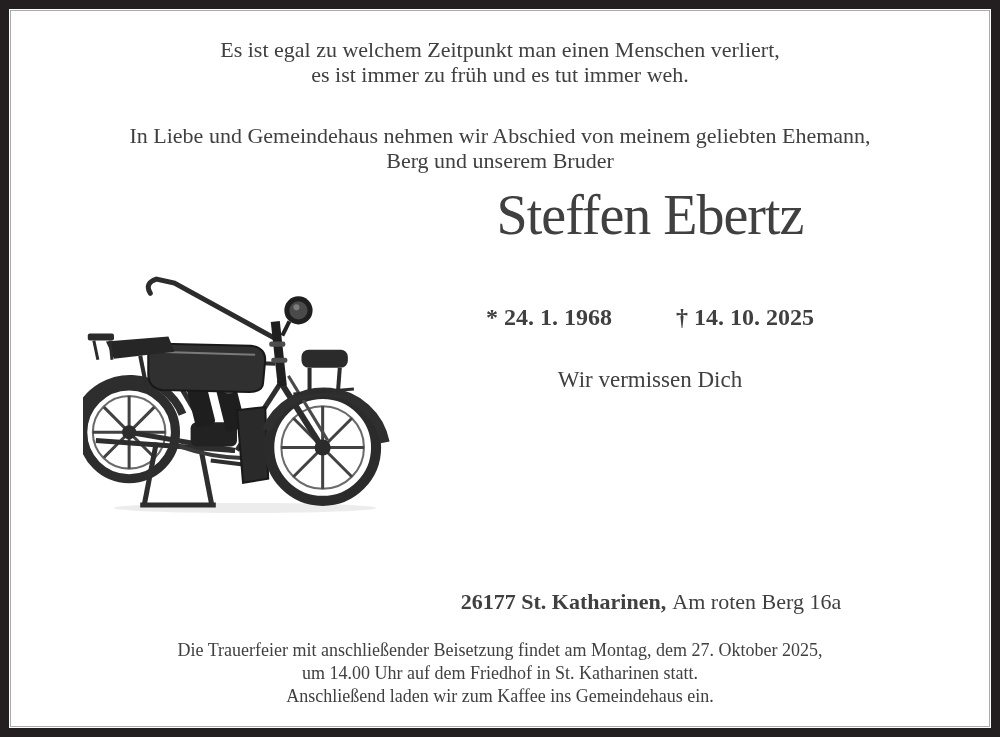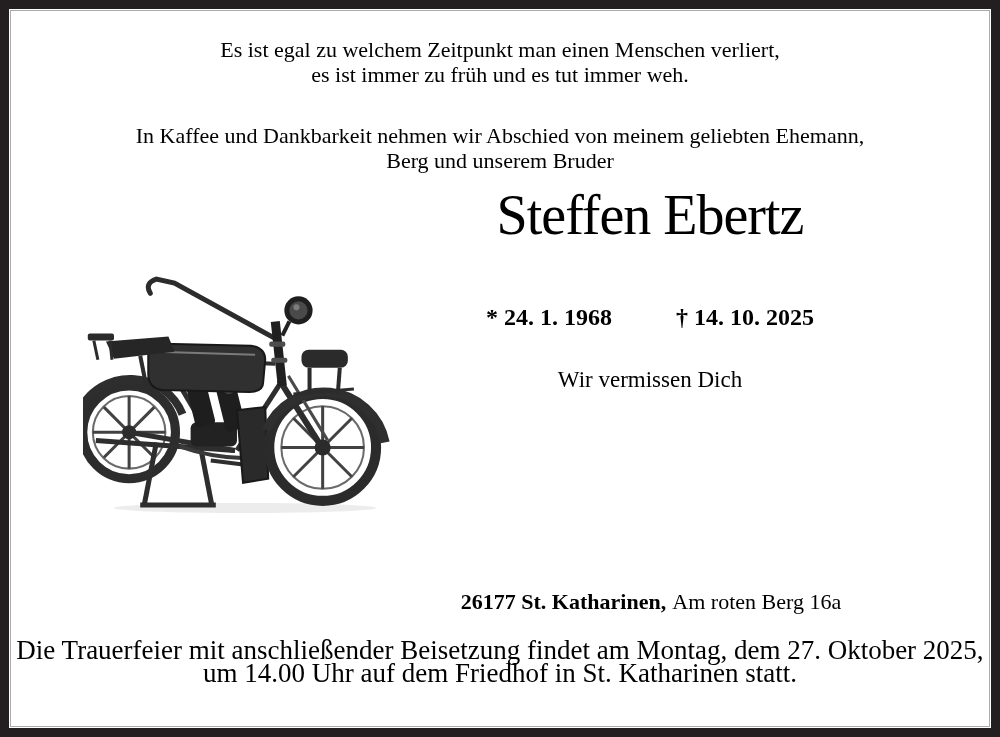--- a/index.html
+++ b/index.html
@@ -4,56 +4,56 @@
 <title>Traueranzeige</title>
 <style>
   html,body{margin:0;padding:0;background:#ffffff;}
   .notice{
     position:relative;
     width:1000px;height:737px;
     box-sizing:border-box;
     border:9px solid #231f20;
     background:#ffffff;
     font-family:"Liberation Serif","DejaVu Serif",serif;
-    color:#000000;
+    color:#404040;
     overflow:hidden;
   }
   .inner-line{
     position:absolute;inset:1px;
     border:1px solid #ababab;
     pointer-events:none;
   }
   .abs{position:absolute;}
   .centered{text-align:center;}
   .quote-block{top:28px;left:0;width:982px;font-size:22px;line-height:25px;}
   .intro-block{top:114px;left:0;width:982px;font-size:22px;line-height:25px;}
   .name-block{top:176px;left:400px;width:482px;font-size:56px;line-height:1.1;letter-spacing:-1px;white-space:nowrap;}
   .dates-row{top:295px;left:400px;width:482px;display:flex;justify-content:center;gap:64px;font-size:24px;font-weight:bold;white-space:nowrap;}
   .farewell-block{top:358px;left:400px;width:482px;font-size:23px;}
   .mourners-block{top:428px;left:382px;width:520px;font-size:23px;font-weight:bold;line-height:25px;white-space:nowrap;}
   .address-block{top:580px;left:372px;width:540px;font-size:22px;white-space:nowrap;}
   .address-bold{font-weight:bold;}
   .address-rest{margin-left:0.28em;text-align:right;}
-  .funeral-block{top:630px;left:0;width:982px;font-size:27px;line-height:23px;}
+  .funeral-block{top:630px;left:0;width:982px;font-size:18px;line-height:23px;}
   .photo-box{top:254px;left:74px;width:314px;height:252px;}
   .photo-box svg{width:100%;height:100%;display:block;}
 </style>
 </head>
 <body>
 
 <div class="notice">
   <div class="inner-line"></div>
 
   <div class="abs centered quote-block">
     <div>Es ist egal zu welchem Zeitpunkt man einen Menschen verliert,</div>
     <div>es ist immer zu früh und es tut immer weh.</div>
   </div>
 
   <div class="abs centered intro-block">
-    <div>In Kaffee und Dankbarkeit nehmen wir Abschied von meinem geliebten Ehemann,</div>
+    <div>In Liebe und Gemeindehaus nehmen wir Abschied von meinem geliebten Ehemann,</div>
     <div>Berg und unserem Bruder</div>
   </div>
 
   <div class="abs photo-box">
     <svg viewBox="0 0 310 250" xmlns="http://www.w3.org/2000/svg">
 
       <ellipse cx="160" cy="243" rx="130" ry="5" fill="#ececec"></ellipse>
 
       <g>
         <circle cx="45" cy="168" r="46" fill="none" stroke="#2d2d2d" stroke-width="9"></circle>
@@ -163,14 +163,15 @@
   <div class="abs centered farewell-block">Wir vermissen Dich</div>
 
 
   <div class="abs centered address-block">
     <span class="address-bold">26177 St. Katharinen,</span><span class="address-rest">Am roten Berg 16a</span>
   </div>
 
   <div class="abs centered funeral-block">
     <div>Die Trauerfeier mit anschließender Beisetzung findet am Montag, dem 27. Oktober 2025,</div>
     <div>um 14.00 Uhr auf dem Friedhof in St. Katharinen statt.</div>
+    <div>Anschließend laden wir zum Kaffee ins Gemeindehaus ein.</div>
   </div>
 </div>
 
 </body></html>

